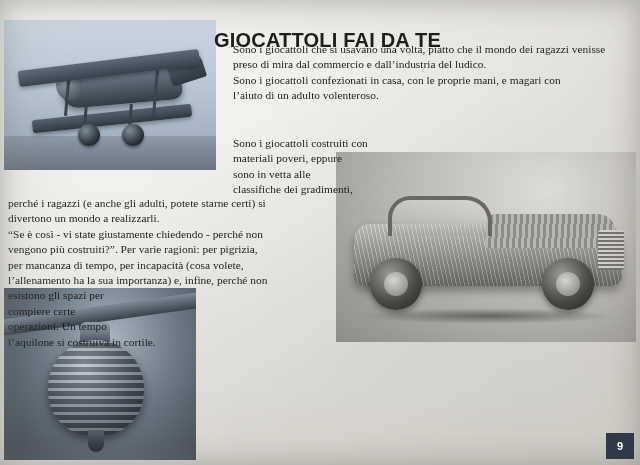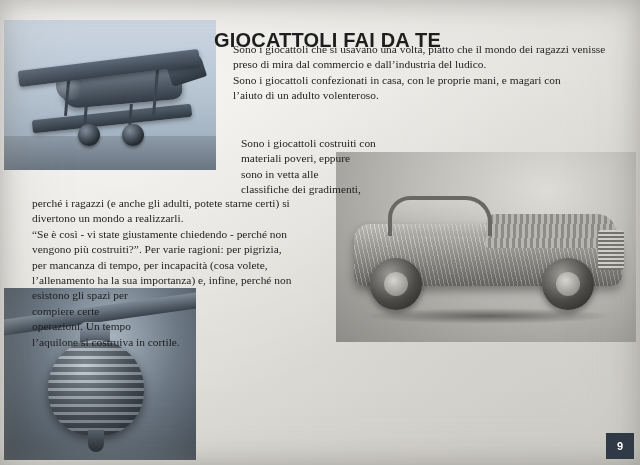--- a/index.html
+++ b/index.html
@@ -51,22 +51,22 @@
   .txt {
     position: absolute;
     color: #1d1d1d;
     font-size: 11.4px;
     line-height: 15.4px;
     text-align: left;
     white-space: pre-line;
   }
 
   #para1 { left: 233px; top: 42px; width: 398px; }
-  #para3 { left: 233px; top: 136px; width: 200px; margin-left: 8px; }
-  #para4 { left: 8px;   top: 196px; width: 330px; margin-left: 24px; }
+  #para3 { left: 233px; top: 136px; width: 200px; }
+  #para4 { left: 8px;   top: 196px; width: 330px; }
   #para5 { left: 196px; top: 348px; width: 436px; }
 
   
   .photo {
     position: absolute;
     overflow: hidden;
   }
 
   
   #photo-biplane {

